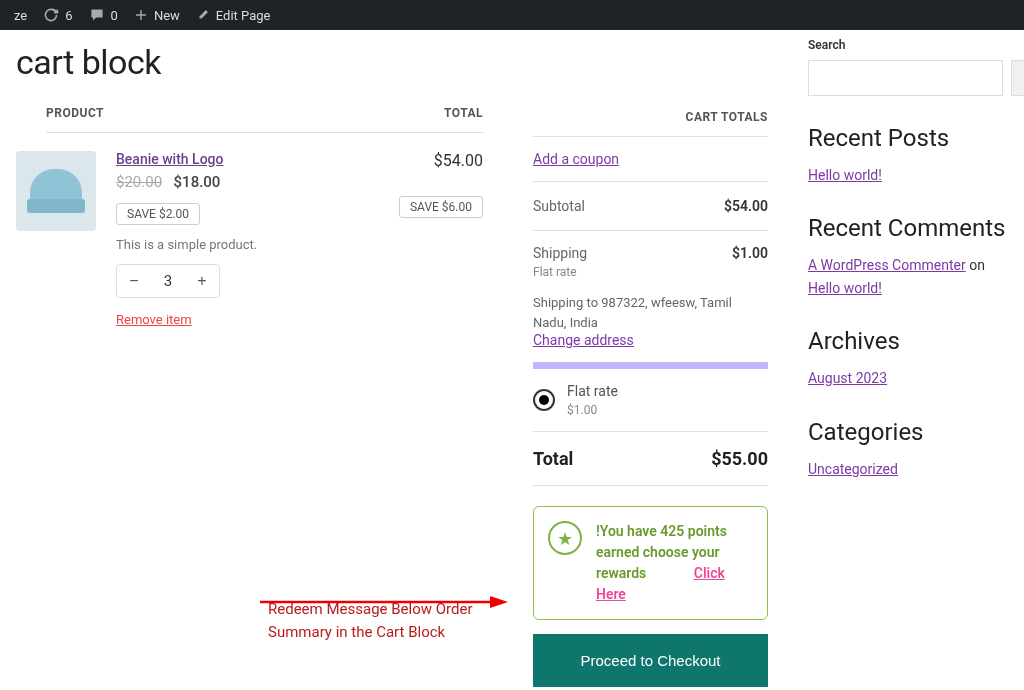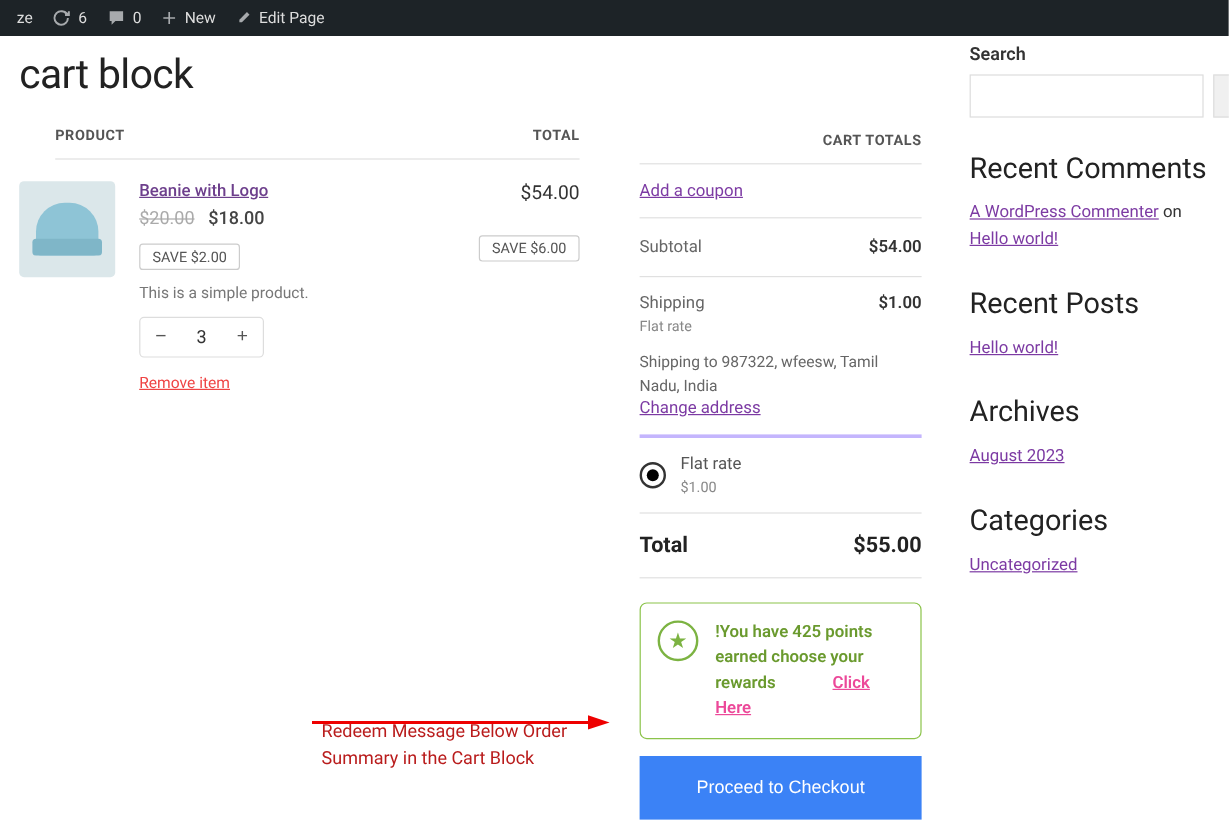--- a/index.html
+++ b/index.html
@@ -39,48 +39,48 @@
   .lt-price { font-size: 16px; color: #333; }
 
   
   .cart-totals { width: 235px; flex-shrink: 0; }
   .tot-head { font-size: 12px; font-weight: 700; letter-spacing: 0.5px; color: #555; padding-bottom: 12px; border-bottom: 1px solid #e0e0e0; text-align: right; }
   .tot-row { display: flex; justify-content: space-between; padding: 16px 0; border-bottom: 1px solid #e0e0e0; }
   .tot-label { color: #666; }
   .tot-val { font-weight: 600; color: #333; }
   .tot-row.big .tot-label, .tot-row.big .tot-val { font-size: 18px; font-weight: 700; color: #222; }
   .add-coupon { padding: 14px 0; border-bottom: 1px solid #e0e0e0; }
-  .ship { border-bottom: 3px solid #c4b5fd; padding: 14px 0; }
+  .ship { border-bottom: 7px solid #c4b5fd; padding: 14px 0; }
   .ship .top { display: flex; justify-content: space-between; }
   .ship-note { font-size: 12px; color: #888; margin-top: 4px; }
   .ship-addr { color: #666; font-size: 13px; margin-top: 14px; line-height: 1.5; }
   .radio-row { display: flex; align-items:center; gap: 12px; padding: 14px 0; border-bottom: 1px solid #e0e0e0; }
   .radio { width: 22px; height: 22px; border: 2px solid #333; border-radius: 50%; display:flex; align-items:center; justify-content:center; }
   .radio .dot { width: 10px; height: 10px; background: #000; border-radius: 50%; }
 
   .reward-box { border: 1px solid #8bc34a; border-radius: 6px; padding: 14px; display:flex; gap: 14px; margin: 20px 0 14px; }
   .star-wrap { width: 34px; height: 34px; border: 2px solid #7cb342; border-radius: 50%; display:flex; align-items:center; justify-content:center; flex-shrink:0; }
   .star { color: #7cb342; font-size: 18px; }
   .reward-txt { color: #6a9a2e; font-weight: 600; font-size: 14px; line-height: 1.5; }
   .reward-txt a { color: #ec4899; margin-left: 44px; }
 
-  .checkout-btn { display:block; width:100%; background:#3b82f6; color:#fff; border:none; padding:18px; font-size:15px; cursor:pointer; }
+  .checkout-btn { display:block; width:100%; background:#0f766e; color:#fff; border:none; padding:18px; font-size:15px; cursor:pointer; }
 
   
   .anno { position: relative; }
   .anno-txt { position: absolute; right: 260px; top: 562px; color: #b91c1c; font-size: 15px; text-align: left; width: 240px; line-height:1.5; }
   .arrow { position:absolute; right:258px; top:556px; }
 
   
   .widget h2 { font-size: 24px; font-weight: 400; margin: 28px 0 12px; color: #222; }
   .widget .search-row { display:flex; gap:8px; }
   .search-input { flex:1; border:1px solid #ddd; height:36px; padding:0 8px; }
   .search-btn { background:#f0f0f0; border:1px solid #ddd; padding: 0 14px; font-size:14px; cursor:pointer; }
   .widget .entry { margin: 6px 0; font-size: 14px; line-height:1.6; }
-  .widget label { font-weight:600; color:#333; font-size:15px; }
+  .widget label { font-weight:600; color:#333; font-size:12px; }
 </style>
 </head>
 <body>
 
 <div class="adminbar">
   <div class="item">
       <span>ze</span>
     </div>
   <div class="item">
     <svg width="16" height="16" viewBox="0 0 20 20">
@@ -195,30 +195,30 @@
 
   <div class="sidebar">
     <div class="widget">
       <label>Search</label>
       <div class="search-row" style="margin-top:8px">
         <input class="search-input" style="">
         <button class="search-btn">Search</button>
       </div>
     </div>
     <div class="widget">
+      <h2>Recent Posts</h2>
+      <div class="entry"><a href="#">Hello world!</a></div>
+    </div>
+    <div class="widget">
       <h2>Recent Comments</h2>
       <div class="entry">
         <a href="#">A WordPress Commenter</a><span> on </span><a href="#">Hello world!</a>
       </div>
     </div>
     <div class="widget">
-      <h2>Recent Posts</h2>
-      <div class="entry"><a href="#">Hello world!</a></div>
-    </div>
-    <div class="widget">
       <h2>Archives</h2>
       <div class="entry"><a href="#">August 2023</a></div>
     </div>
     <div class="widget">
       <h2>Categories</h2>
       <div class="entry"><a href="#">Uncategorized</a></div>
     </div>
   </div>
 </div>
 

